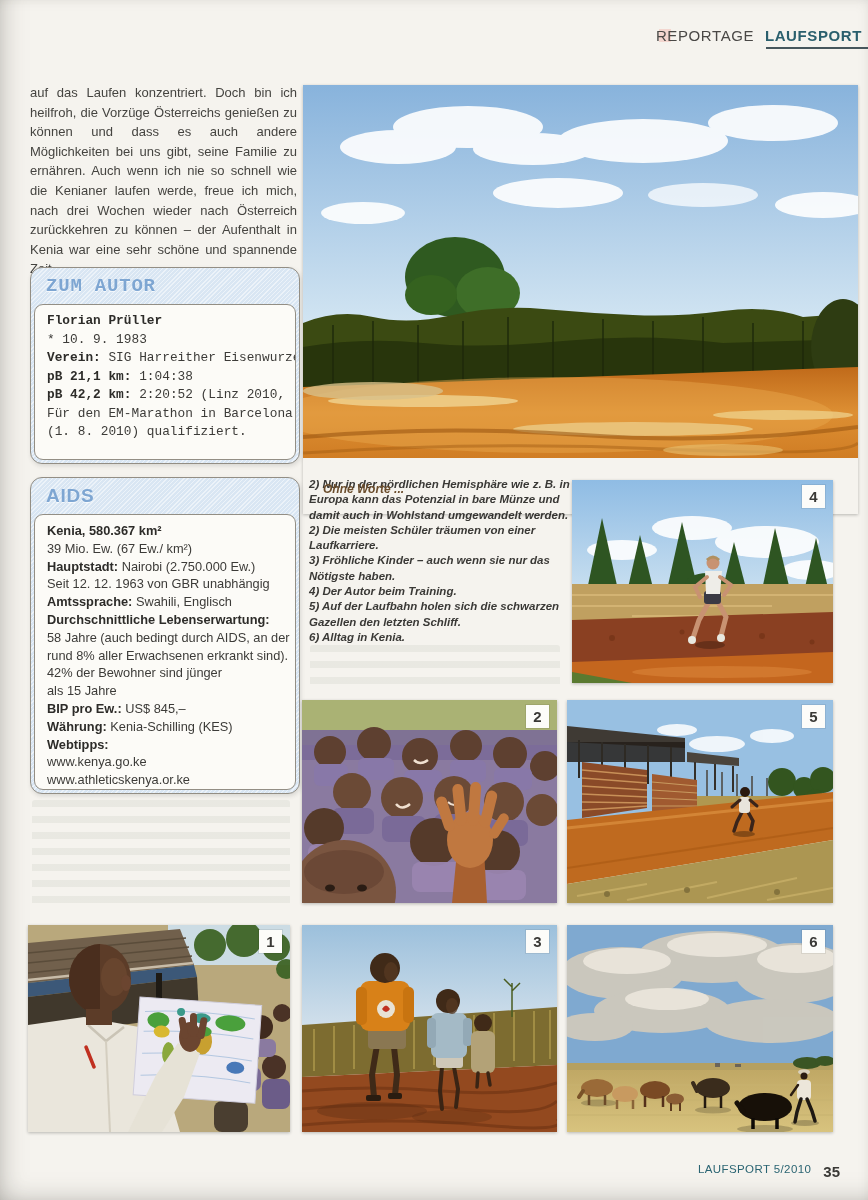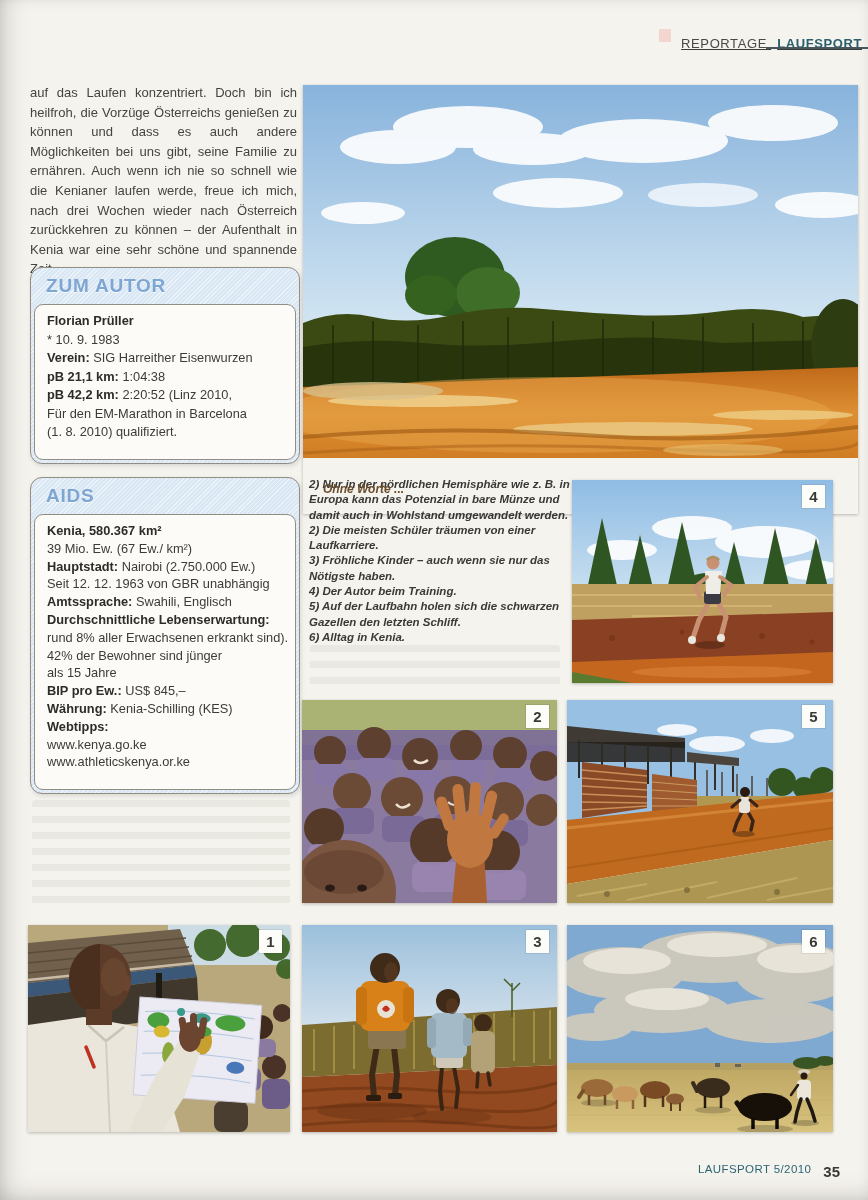--- a/index.html
+++ b/index.html
@@ -4,21 +4,21 @@
 <style>
   html,body{margin:0;padding:0;background:#dedcd6;}
   .page{
     position:relative;width:868px;height:1200px;margin:0 auto;
     background:#f5f3ee;overflow:hidden;
     font-family:"Liberation Sans",sans-serif;color:#3c3b38;
     box-shadow:inset 14px -12px 30px -20px rgba(70,65,60,.55),
                inset -5px 6px 16px -12px rgba(70,65,60,.28);
   }
   
-  .hdr{position:absolute;top:36px;right:6px;font-size:13px;letter-spacing:.6px;white-space:nowrap;text-decoration:underline;}
+  .hdr{position:absolute;top:27px;right:6px;font-size:15px;letter-spacing:.6px;white-space:nowrap;}
   .hdr .sect{color:#4a4846;}
   .hdr .mag{color:#2a5f6d;font-weight:bold;margin-left:6px;}
   .hdr-rule{position:absolute;top:47px;left:766px;right:0;height:2px;background:#46565c;}
   .hdr-mark{position:absolute;top:29px;left:659px;width:12px;height:13px;background:#f3d6cf;}
   .ftr{position:absolute;top:1163px;right:28px;display:flex;align-items:flex-start;gap:12px;white-space:nowrap;}
   .ftr .issue{color:#2a6472;font-size:11.5px;letter-spacing:.4px;}
   .ftr .pg{color:#3a3936;font-size:15px;font-weight:bold;}
   
   .intro{position:absolute;left:30px;top:83px;width:267px;font-size:13px;line-height:19.6px;
          text-align:justify;color:#454440;}
@@ -26,21 +26,21 @@
   
   .ibox{position:absolute;border:1px solid #938e84;border-radius:12px;
         background:repeating-linear-gradient(135deg,rgba(255,255,255,.5) 0 1px,rgba(0,0,0,0) 1px 3px),#d9e6f3;
         box-shadow:1px 2px 4px rgba(60,60,60,.15);}
   .ibox .btitle{font-size:19px;font-weight:bold;color:#7ea6d2;letter-spacing:.8px;
         padding:7px 0 0 15px;text-shadow:0 1px 0 rgba(255,255,255,.7);}
   .ibox .inner{position:absolute;left:3px;right:3px;top:36px;bottom:3px;background:#fcfbf7;
         border:1px solid #938e84;border-radius:9px;padding:7px 5px 0 12px;overflow:hidden;}
   .bline{white-space:nowrap;font-size:12.8px;color:#3c3b38;}
   .bline b{color:#2d2c29;margin-top:24px;}
-  .box-author{left:30px;top:267px;width:268px;height:195px;}
+  .box-author{left:30px;top:267px;width:268px;height:195px;font-family:Liberation Mono, monospace;}
   .box-author .bline{line-height:18.5px;}
   .box-info{left:30px;top:477px;width:268px;height:315px;}
   .box-info .bline{line-height:17.8px;}
   
   .cap-list{position:absolute;left:309px;top:477px;width:262px;font-size:11.5px;line-height:15.3px;
             font-style:italic;font-weight:600;color:#3a3936;}
   .cap-list p{margin:0;}
   
   .photo{position:absolute;box-shadow:0 1px 3px rgba(0,0,0,.25);}
   .photo svg{display:block;}
@@ -84,20 +84,21 @@
 
   <div class="ibox box-info">
     <div class="btitle">AIDS</div>
     <div class="inner">
       <div class="bline"><b>Kenia, 580.367 km²</b><span></span></div>
       <div class="bline"><b></b><span>39 Mio. Ew. (67 Ew./ km²)</span></div>
       <div class="bline"><b>Hauptstadt:</b><span> Nairobi (2.750.000 Ew.)</span></div>
       <div class="bline"><b></b><span>Seit 12. 12. 1963 von GBR unabhängig</span></div>
       <div class="bline"><b>Amtssprache:</b><span> Swahili, Englisch</span></div>
       <div class="bline"><b>Durchschnittliche Lebenserwartung:</b><span></span></div>
+      <div class="bline"><b></b><span>58 Jahre (auch bedingt durch AIDS, an der</span></div>
       <div class="bline"><b></b><span>rund 8% aller Erwachsenen erkrankt sind).</span></div>
       <div class="bline"><b></b><span>42% der Bewohner sind jünger</span></div>
       <div class="bline"><b></b><span>als 15 Jahre</span></div>
       <div class="bline"><b>BIP pro Ew.:</b><span> US$ 845,–</span></div>
       <div class="bline"><b>Währung:</b><span> Kenia-Schilling (KES)</span></div>
       <div class="bline"><b>Webtipps:</b><span></span></div>
       <div class="bline"><b></b><span>www.kenya.go.ke</span></div>
       <div class="bline"><b></b><span>www.athleticskenya.or.ke</span></div>
     </div>
   </div>

